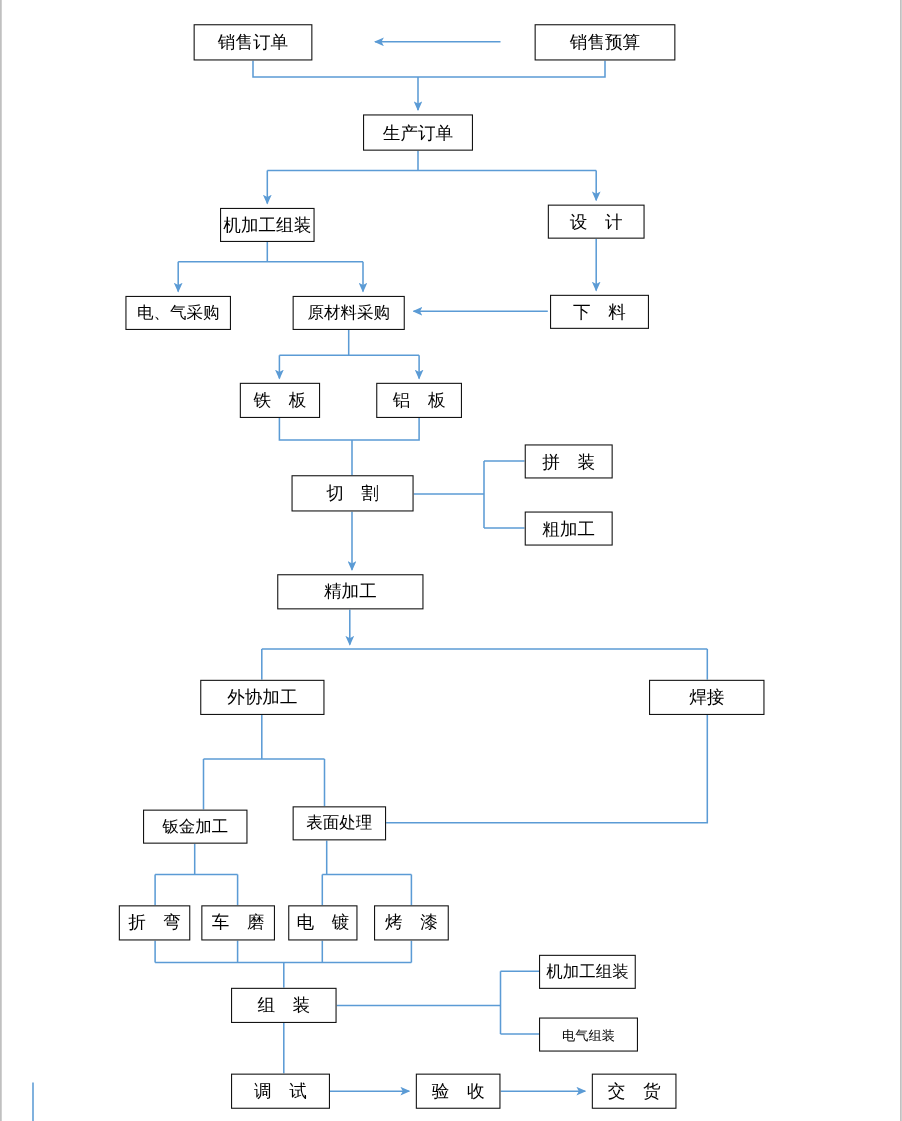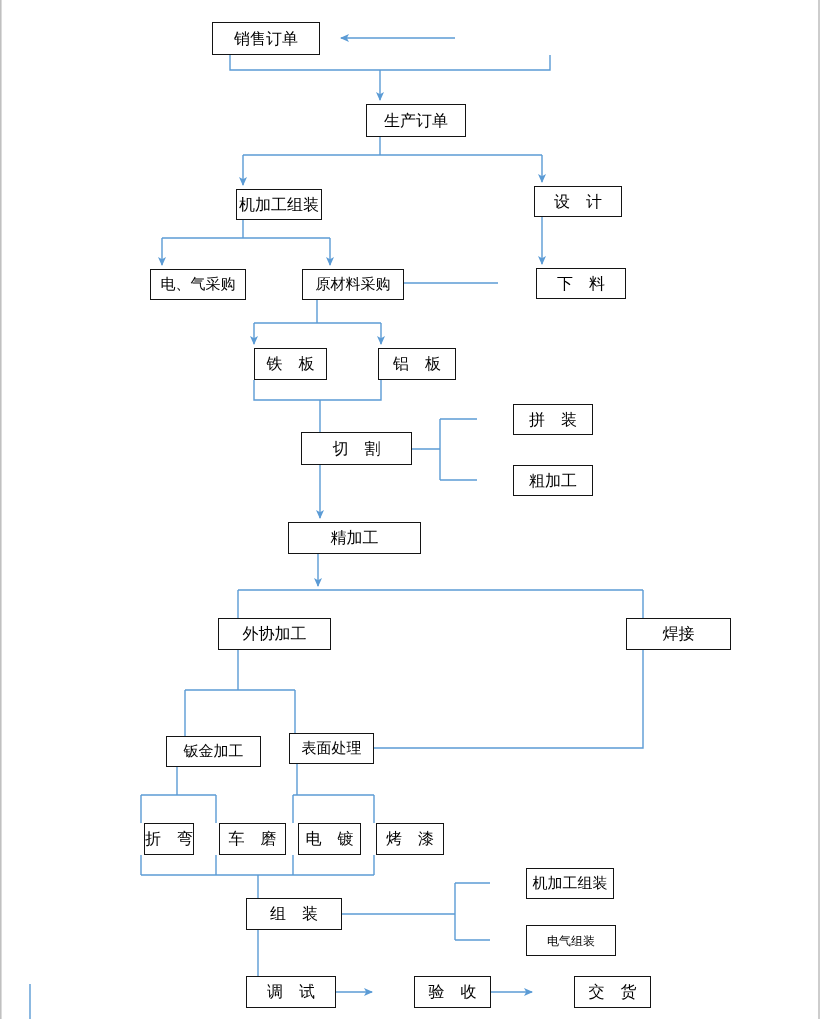--- a/index.html
+++ b/index.html
@@ -10,21 +10,21 @@
     overflow:hidden;
     font-family:"DejaVu Serif","Liberation Serif",serif;
   }
   .wires{position:absolute;left:0;top:0;z-index:0;}
   .wires line,.wires polyline{stroke:#5b9bd5;stroke-width:1.4;fill:none;}
   .edge-gray{stroke:#bdbdbd !important;stroke-width:1.5 !important;}
   .node{
     position:absolute;z-index:1;box-sizing:border-box;
     border:1px solid #141414;background:#fff;color:#000;
     display:flex;align-items:center;justify-content:center;
-    font-size:16px;line-height:1;white-space:pre;margin-left:36px;
+    font-size:16px;line-height:1;white-space:pre;
   }
 </style>
 </head>
 <body>
 
 <div class="canvas">
 
   <svg class="wires" width="820" height="1019" viewBox="0 0 820 1019" xmlns="http://www.w3.org/2000/svg">
     <defs>
       <marker id="arw" markerWidth="9" markerHeight="8" refX="8" refY="4" orient="auto" markerUnits="userSpaceOnUse">
@@ -152,37 +152,38 @@
     <g>
       <line x1="455" y1="992" x2="532" y2="992" marker-end="url(#arw)"></line>
     </g>
 
     <g>
       <line x1="30" y1="984" x2="30" y2="1019"></line>
     </g>
   </svg>
 
   <div class="node" style="left:176px;top:22px;width:108px;height:33px">销售订单</div>
+  <div class="node" style="left:486px;top:22px;width:128px;height:33px">销售预算</div>
   <div class="node" style="left:330px;top:104px;width:100px;height:33px">生产订单</div>
   <div class="node" style="left:200px;top:189px;width:86px;height:31px">机加工组装</div>
   <div class="node" style="left:498px;top:186px;width:88px;height:31px">设　计</div>
   <div class="node" style="left:114px;top:269px;width:96px;height:31px;font-size:15px">电、气采购</div>
   <div class="node" style="left:266px;top:269px;width:102px;height:31px;font-size:15px">原材料采购</div>
   <div class="node" style="left:500px;top:268px;width:90px;height:31px">下　料</div>
   <div class="node" style="left:218px;top:348px;width:73px;height:32px">铁　板</div>
   <div class="node" style="left:342px;top:348px;width:78px;height:32px">铝　板</div>
   <div class="node" style="left:265px;top:432px;width:111px;height:33px">切　割</div>
   <div class="node" style="left:477px;top:404px;width:80px;height:31px">拼　装</div>
   <div class="node" style="left:477px;top:465px;width:80px;height:31px">粗加工</div>
   <div class="node" style="left:252px;top:522px;width:133px;height:32px">精加工</div>
   <div class="node" style="left:590px;top:618px;width:105px;height:32px">焊接</div>
   <div class="node" style="left:182px;top:618px;width:113px;height:32px">外协加工</div>
   <div class="node" style="left:130px;top:736px;width:95px;height:31px;font-size:15px">钣金加工</div>
-  <div class="node" style="left:253px;top:733px;width:85px;height:31px;font-size:15px">表面处理</div>
-  <div class="node" style="left:108px;top:823px;width:50px;height:32px">折　弯</div>
+  <div class="node" style="left:266px;top:733px;width:85px;height:31px;font-size:15px">表面处理</div>
+  <div class="node" style="left:108px;top:823px;width:65px;height:32px">折　弯</div>
   <div class="node" style="left:183px;top:823px;width:67px;height:32px">车　磨</div>
   <div class="node" style="left:262px;top:823px;width:63px;height:32px">电　镀</div>
   <div class="node" style="left:340px;top:823px;width:68px;height:32px">烤　漆</div>
   <div class="node" style="left:210px;top:898px;width:96px;height:32px">组　装</div>
   <div class="node" style="left:490px;top:868px;width:88px;height:31px;font-size:15px">机加工组装</div>
   <div class="node" style="left:490px;top:925px;width:90px;height:31px;font-size:12px">电气组装</div>
   <div class="node" style="left:210px;top:976px;width:90px;height:32px">调　试</div>
   <div class="node" style="left:378px;top:976px;width:77px;height:32px">验　收</div>
   <div class="node" style="left:538px;top:976px;width:77px;height:32px">交　货</div>
 

